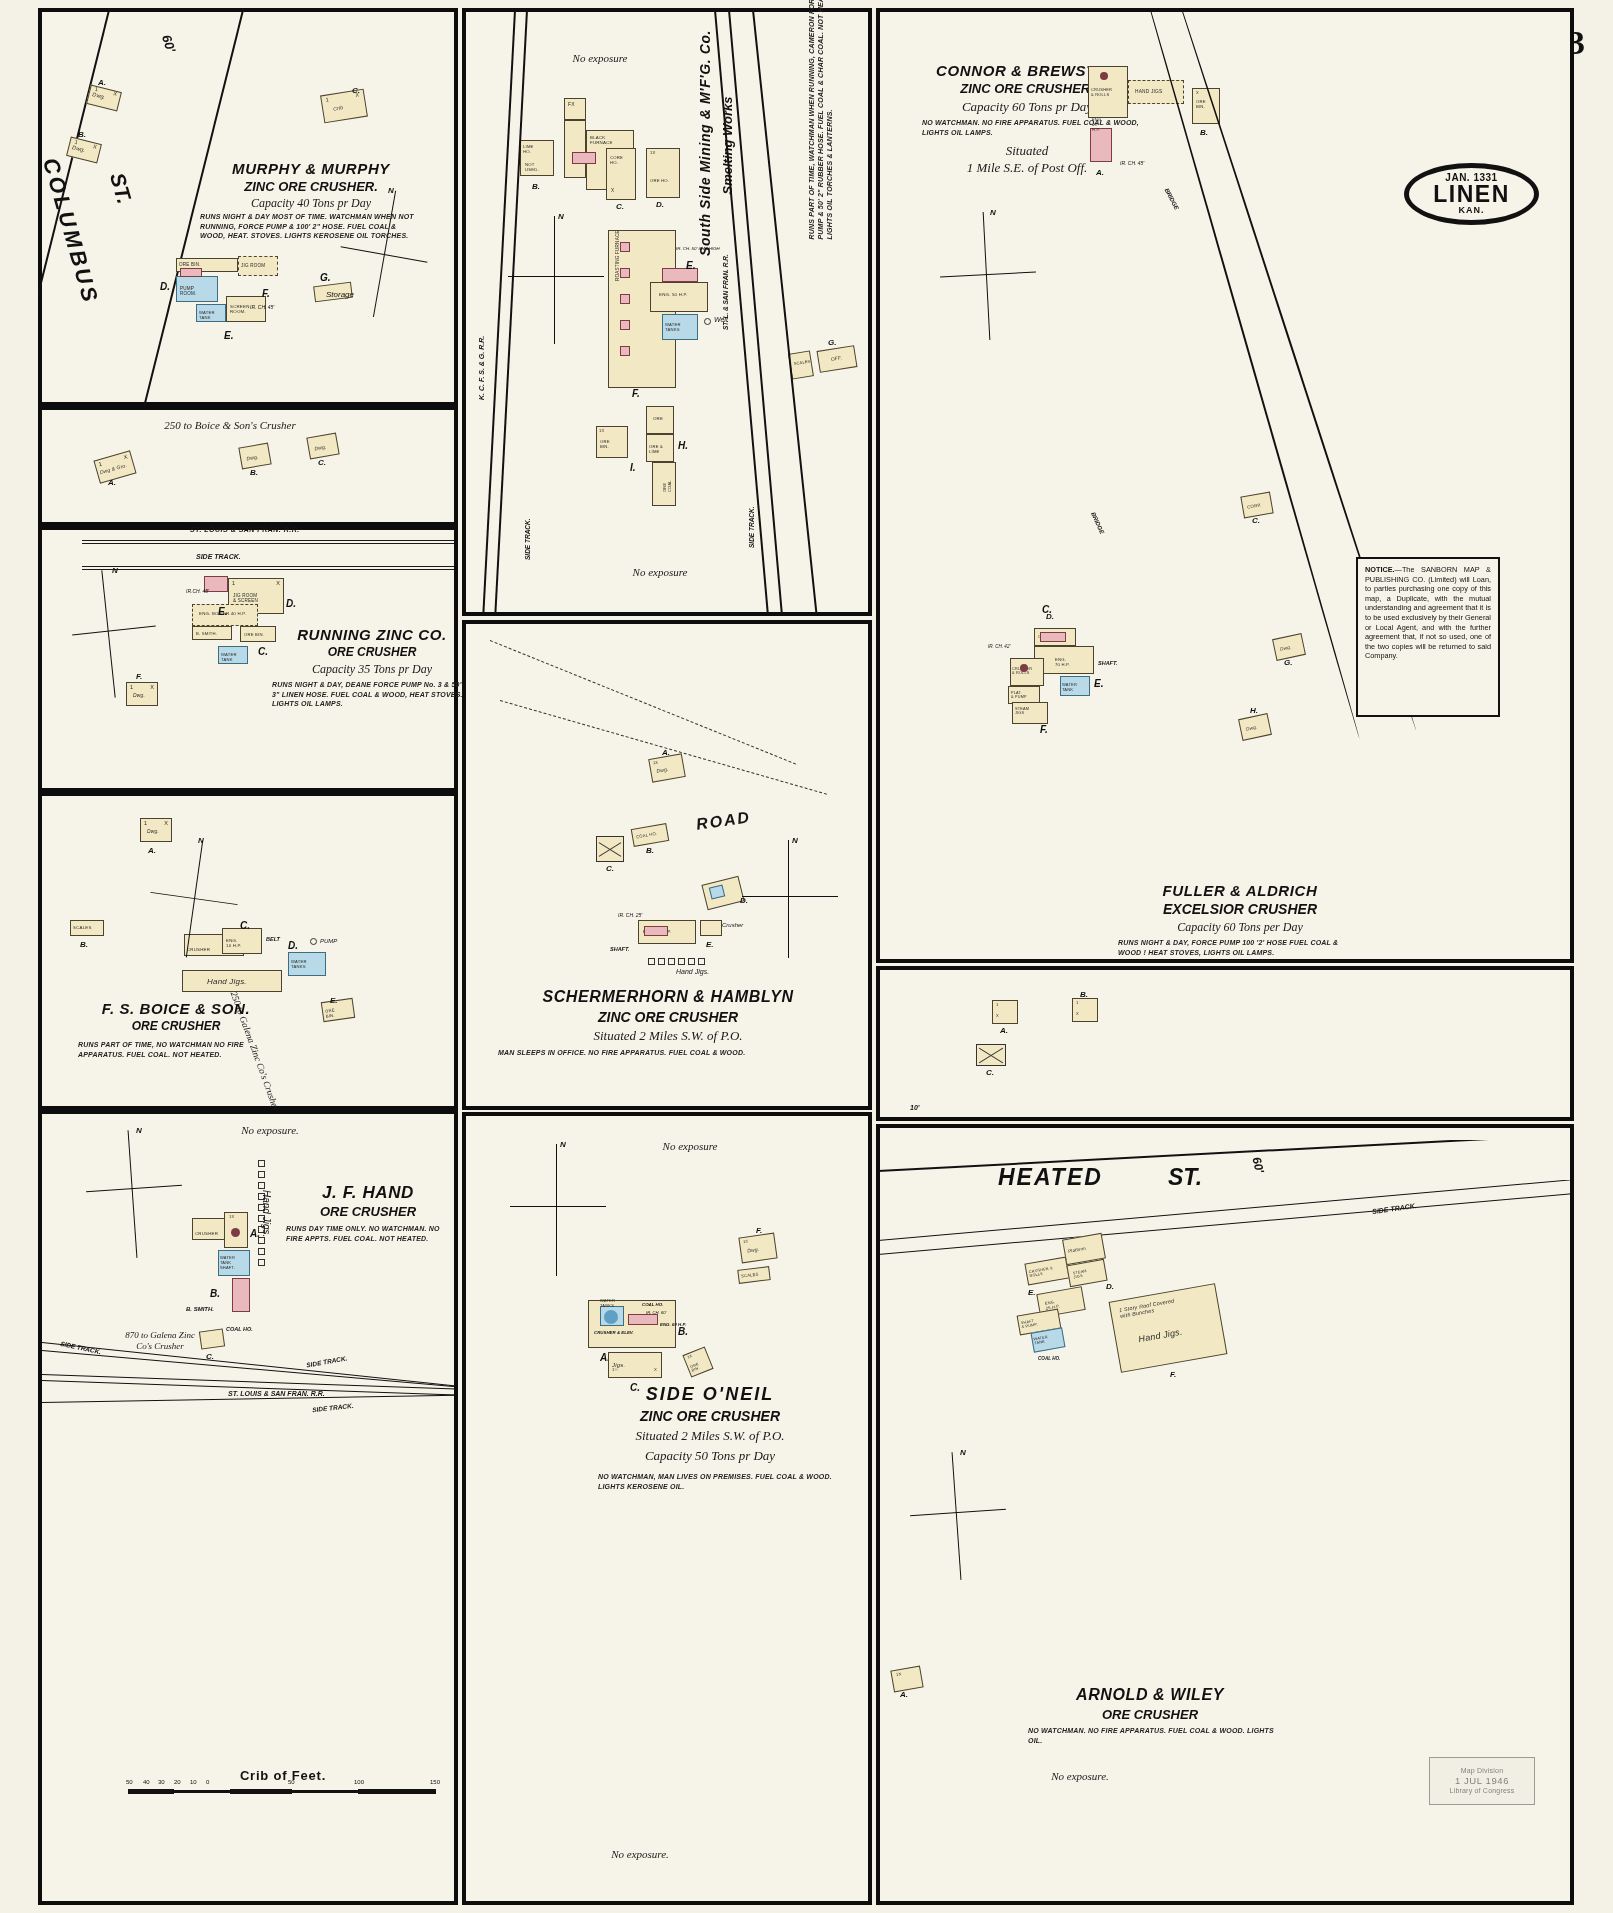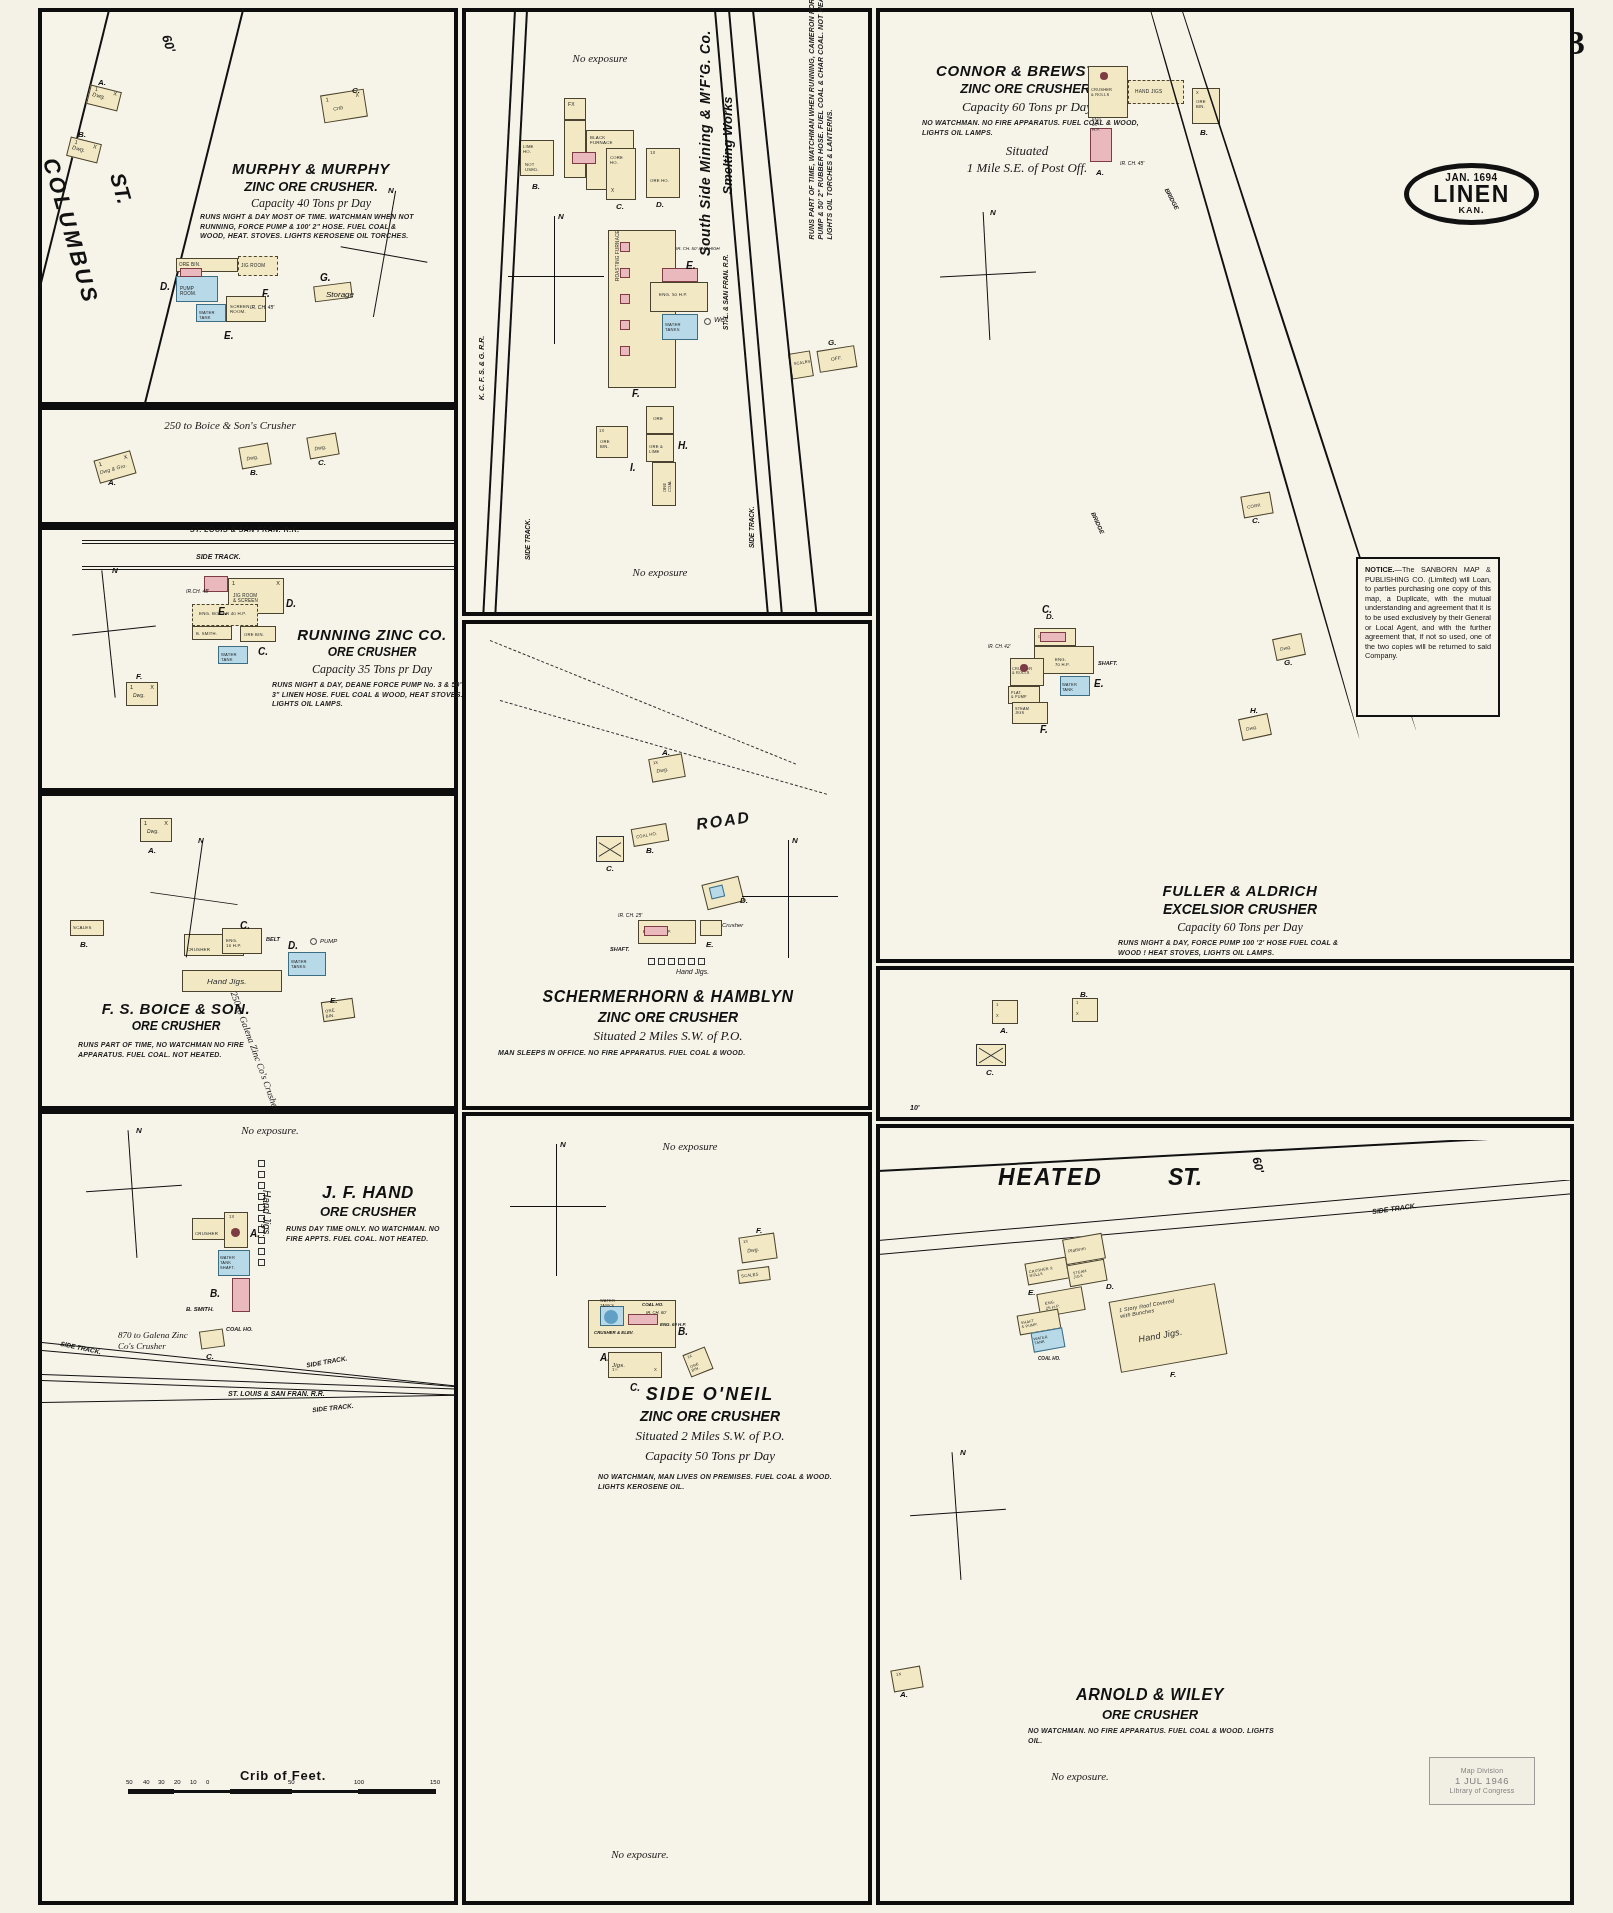--- a/index.html
+++ b/index.html
@@ -349,21 +349,21 @@
   <div class="lbl mtitle" style="left:278px;top:1183px;width:180px;font-size:17px;">J. F. HAND</div>
   <div class="lbl msub" style="left:278px;top:1204px;width:180px;font-size:13px;">ORE CRUSHER</div>
   <div class="lbl mnote" style="left:286px;top:1224px;width:170px;white-space:normal;">RUNS DAY TIME ONLY. NO WATCHMAN. NO FIRE APPTS. FUEL COAL. NOT HEATED.</div>
 
   <div class="compass" style="left:86px;top:1130px;width:100px;height:130px;">
     <div class="vert" style="left:46px;top:0;height:128px;transform:rotate(-4deg);"></div>
     <div class="horz" style="left:0;top:58px;width:96px;transform:rotate(-4deg);"></div>
     <div class="n" style="left:50px;top:-4px;">N</div>
   </div>
 
-  <div class="lbl mscript" style="left:118px;top:1330px;font-size:9px;width:84px;line-height:11px;white-space:normal;text-align:left;">870 to Galena Zinc Co's Crusher</div>
+  <div class="lbl mscript" style="left:118px;top:1330px;font-size:9px;width:84px;line-height:11px;white-space:normal;text-align:center;">870 to Galena Zinc Co's Crusher</div>
 
   <div class="abs" style="left:42px;top:1290px;width:414px;height:180px;overflow:hidden;">
     <div class="abs" style="left:0;top:52px;width:460px;height:1.2px;background:#111;transform:rotate(6deg);transform-origin:left;"></div>
     <div class="abs" style="left:0;top:60px;width:460px;height:1.2px;background:#111;transform:rotate(5deg);transform-origin:left;"></div>
     <div class="abs" style="left:0;top:84px;width:460px;height:1.2px;background:#111;transform:rotate(2deg);transform-origin:left;"></div>
     <div class="abs" style="left:0;top:90px;width:460px;height:1.2px;background:#111;transform:rotate(2deg);transform-origin:left;"></div>
     <div class="abs" style="left:0;top:112px;width:460px;height:1.2px;background:#111;transform:rotate(-1deg);transform-origin:left;"></div>
   </div>
   <div class="lbl" style="left:60px;top:1344px;font-size:6.5px;font-style:italic;font-weight:bold;transform:rotate(12deg);">SIDE TRACK.</div>
   <div class="lbl" style="left:228px;top:1390px;font-size:7px;font-style:italic;font-weight:bold;">ST. LOUIS &amp; SAN FRAN.  R.R.</div>
@@ -611,21 +611,21 @@
   <div class="lbl" style="left:1160px;top:196px;font-size:6px;font-style:italic;font-weight:bold;transform:rotate(62deg);">BRIDGE</div>
   <div class="lbl" style="left:1086px;top:520px;font-size:6px;font-style:italic;font-weight:bold;transform:rotate(66deg);">BRIDGE</div>
 
   <div class="compass" style="left:940px;top:212px;width:100px;height:130px;">
     <div class="vert" style="left:46px;top:0;height:128px;transform:rotate(-3deg);"></div>
     <div class="horz" style="left:0;top:62px;width:96px;transform:rotate(-3deg);"></div>
     <div class="n" style="left:50px;top:-4px;">N</div>
   </div>
 
   <div id="cartouche">
-    <div class="yr">JAN. 1694</div>
+    <div class="yr">JAN. 1331</div>
     <div class="gal">LINEN</div>
     <div class="kan">KAN.</div>
   </div>
 
   <div id="notice">
     <div class="ntxt">
       <b>NOTICE.</b><span>—The SANBORN MAP &amp; PUBLISHING CO. (Limited) will Loan, to parties purchasing one copy of this map, a Duplicate, with the mutual understanding and agreement that it is to be used exclusively by their General or Local Agent, and with the further agreement that, if not so used, one of the two copies will be returned to said Company.</span>
     </div>
   </div>
 

